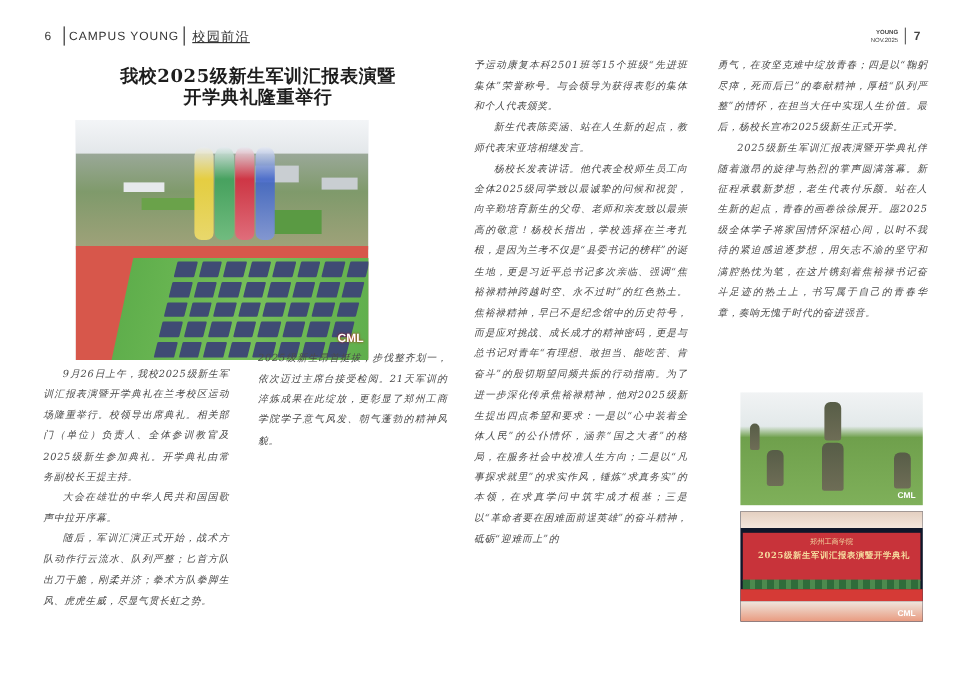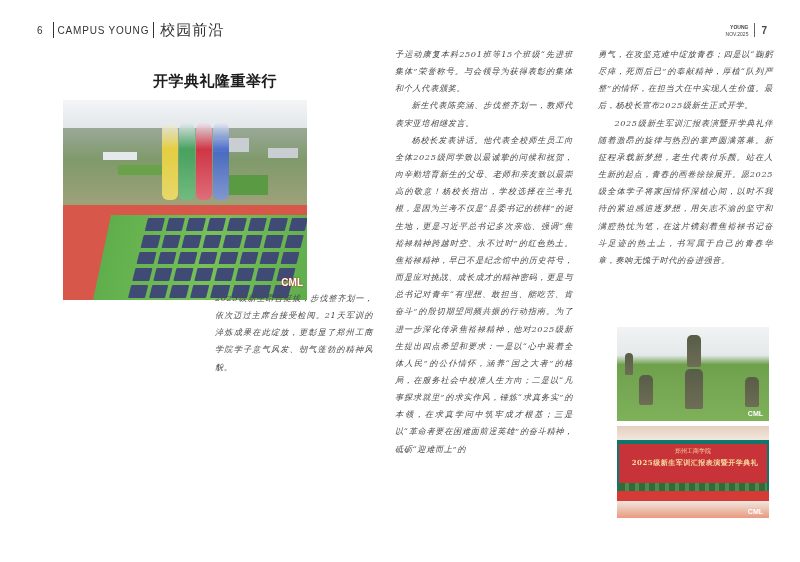--- a/index.html
+++ b/index.html
@@ -6,21 +6,21 @@
   html, body { width: 800px; height: 562px; background: #ffffff; overflow: hidden; }
   body { position: relative; font-family: "DejaVu Serif", "Liberation Serif", serif; color: #3a3a3a; }
 
   .spread { position: absolute; inset: 0; }
 
   
   .hdr-left { position: absolute; left: 37px; top: 22px; height: 16px; display: flex; align-items: center; font-family: "Liberation Sans", "DejaVu Sans", sans-serif; color: #333; }
   .hdr-left .pgnum { font-size: 10px; margin-right: 6px; }
   .hdr-left .sep { width: 1px; height: 16px; background: #333; margin: 0 4px; }
   .hdr-left .section-en { font-size: 10px; letter-spacing: 0.8px; }
-  .hdr-left .section-zh { font-family: "DejaVu Serif", serif; font-size: 15px; margin-left: 2px; letter-spacing: 1px; }
+  .hdr-left .section-zh { font-family: "DejaVu Serif", serif; font-size: 11px; margin-left: 2px; letter-spacing: 1px; text-decoration: underline; }
 
   
   .hdr-right { position: absolute; right: 33px; top: 22px; height: 16px; display: flex; align-items: center; font-family: "Liberation Sans", "DejaVu Sans", sans-serif; color: #444; }
   .hdr-right .mag { text-align: right; line-height: 6px; }
   .hdr-right .mag .name { font-size: 5px; font-weight: bold; display: block; }
   .hdr-right .mag .issue { font-size: 5px; display: block; margin-top: 1px; }
   .hdr-right .sep { width: 1px; height: 14px; background: #666; margin: 0 6px; }
   .hdr-right .pgnum { font-size: 10px; font-weight: bold; }
 
   
@@ -46,21 +46,21 @@
   .col1 { left: 36px; top: 303px; width: 155px; }
   .col2 { left: 215px; top: 290px; width: 158px; }
   .col3 { left: 395px; top: 46px; width: 178px; }
   .col4 { left: 598px; top: 46px; width: 175px; }
 
   
   .photo-drill { position: absolute; left: 617px; top: 327px; width: 152px; height: 94px; overflow: hidden; background: linear-gradient(#f1f3f4 0%, #e3e9ea 30%, #6fa04c 40%, #7fb05a 100%); }
   .photo-drill .soldier { position: absolute; width: 14px; background: linear-gradient(#575d47, #6e6d56); border-radius: 5px 5px 2px 2px; }
   .photo-drill .wm { position: absolute; right: 6px; bottom: 4px; font-family: "Liberation Sans", sans-serif; font-size: 7px; font-weight: bold; color: #fff; }
 
-  .photo-stage { position: absolute; left: 617px; top: 426px; width: 152px; height: 92px; overflow: hidden; background: #0f766e; }
+  .photo-stage { position: absolute; left: 617px; top: 426px; width: 152px; height: 92px; overflow: hidden; background: #0f172a; }
   .photo-stage .canopy { position: absolute; left: 0; top: 0; width: 100%; height: 14px; background: linear-gradient(#e4cfc0, #f3e6dc); }
   .photo-stage .banner { position: absolute; left: 2px; top: 18px; width: 148px; height: 40px; background: #c8333a; }
   .photo-stage .banner .emblem { position: absolute; left: 56px; top: 3px; font-size: 6px; color: #f2d9a2; }
   .photo-stage .banner .btxt { position: absolute; left: 6px; top: 14px; width: 140px; text-align: center; font-size: 7px; font-weight: bold; color: #f6dc9f; letter-spacing: 0.5px; }
   .photo-stage .plants { position: absolute; left: 2px; top: 57px; width: 148px; height: 8px; background: repeating-linear-gradient(90deg, #2f6c3a 0 6px, #4d8a4e 6px 10px); }
   .photo-stage .carpet { position: absolute; left: 0; top: 65px; width: 100%; height: 10px; background: #d53a36; }
   .photo-stage .floor { position: absolute; left: 0; top: 75px; width: 100%; height: 17px; background: linear-gradient(#efe7df, #e99a7f); }
   .photo-stage .wm { position: absolute; right: 6px; bottom: 3px; font-family: "Liberation Sans", sans-serif; font-size: 7px; font-weight: bold; color: #fff; }
 </style>
 </head>
@@ -79,21 +79,21 @@
   <div class="hdr-right">
     <div class="mag">
       <span class="name">YOUNG</span>
       <span class="issue">NOV.2025</span>
     </div>
     <span class="sep"></span>
     <span class="pgnum">7</span>
   </div>
 
   <h1 class="title">
-    <br>
+    <span>我校2025级新生军训汇报表演暨</span><br>
     <span>开学典礼隆重举行</span>
   </h1>
 
   <div class="hero">
     <div class="sky"></div>
     <div class="land"></div>
     <div class="bldg" style="left:150px;top:38px;width:36px;height:14px;"></div>
     <div class="bldg" style="left:205px;top:48px;width:30px;height:10px;"></div>
     <div class="bldg" style="left:40px;top:52px;width:34px;height:8px;background:#e6e9ec;"></div>
     <div class="field-green" style="left:55px;top:65px;width:45px;height:10px;"></div>
@@ -142,28 +142,33 @@
         <span></span>
         <span></span>
         <span></span>
         <span></span>
         <span></span>
         <span></span>
     </div>
     <div class="wm">CML</div>
   </div>
 
+  <div class="col col1">
+    <p>9月26日上午，我校2025级新生军训汇报表演暨开学典礼在兰考校区运动场隆重举行。校领导出席典礼。相关部门（单位）负责人、全体参训教官及2025级新生参加典礼。开学典礼由常务副校长王提主持。</p>
+    <p>大会在雄壮的中华人民共和国国歌声中拉开序幕。</p>
+    <p>随后，军训汇演正式开始，战术方队动作行云流水、队列严整；匕首方队出刀干脆，刚柔并济；拳术方队拳脚生风、虎虎生威，尽显气贯长虹之势。</p>
+  </div>
 
   <div class="col col2">
     <p class="noindent">2025级新生昂首挺拔，步伐整齐划一，依次迈过主席台接受检阅。21天军训的淬炼成果在此绽放，更彰显了郑州工商学院学子意气风发、朝气蓬勃的精神风貌。</p>
   </div>
 
   <div class="col col3">
     <p class="noindent">予运动康复本科2501班等15个班级“先进班集体”荣誉称号。与会领导为获得表彰的集体和个人代表颁奖。</p>
-    <p>新生代表陈奕涵、步伐整齐划一，教师代表宋亚培相继发言。</p>
+    <p>新生代表陈奕涵、站在人生新的起点，教师代表宋亚培相继发言。</p>
     <p>杨校长发表讲话。他代表全校师生员工向全体2025级同学致以最诚挚的问候和祝贺，向辛勤培育新生的父母、老师和亲友致以最崇高的敬意！杨校长指出，学校选择在兰考扎根，是因为兰考不仅是“县委书记的榜样”的诞生地，更是习近平总书记多次亲临、强调“焦裕禄精神跨越时空、永不过时”的红色热土。焦裕禄精神，早已不是纪念馆中的历史符号，而是应对挑战、成长成才的精神密码，更是与总书记对青年“有理想、敢担当、能吃苦、肯奋斗”的殷切期望同频共振的行动指南。为了进一步深化传承焦裕禄精神，他对2025级新生提出四点希望和要求：一是以“心中装着全体人民”的公仆情怀，涵养“国之大者”的格局，在服务社会中校准人生方向；二是以“凡事探求就里”的求实作风，锤炼“求真务实”的本领，在求真学问中筑牢成才根基；三是以“革命者要在困难面前逞英雄”的奋斗精神，砥砺“迎难而上”的</p>
   </div>
 
   <div class="col col4">
     <p class="noindent">勇气，在攻坚克难中绽放青春；四是以“鞠躬尽瘁，死而后已”的奉献精神，厚植“队列严整”的情怀，在担当大任中实现人生价值。最后，杨校长宣布2025级新生正式开学。</p>
     <p>2025级新生军训汇报表演暨开学典礼伴随着激昂的旋律与热烈的掌声圆满落幕。新征程承载新梦想，老生代表付乐颜。站在人生新的起点，青春的画卷徐徐展开。愿2025级全体学子将家国情怀深植心间，以时不我待的紧迫感追逐梦想，用矢志不渝的坚守和满腔热忱为笔，在这片镌刻着焦裕禄书记奋斗足迹的热土上，书写属于自己的青春华章，奏响无愧于时代的奋进强音。</p>
   </div>
 
   <div class="photo-drill">
     <div class="soldier" style="left:8px;top:26px;height:22px;width:8px;"></div>

